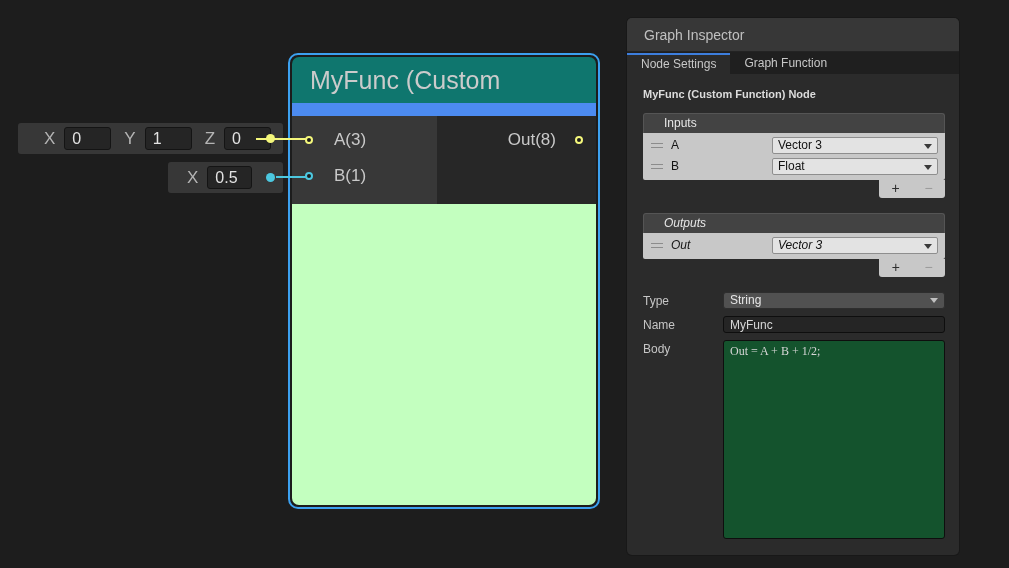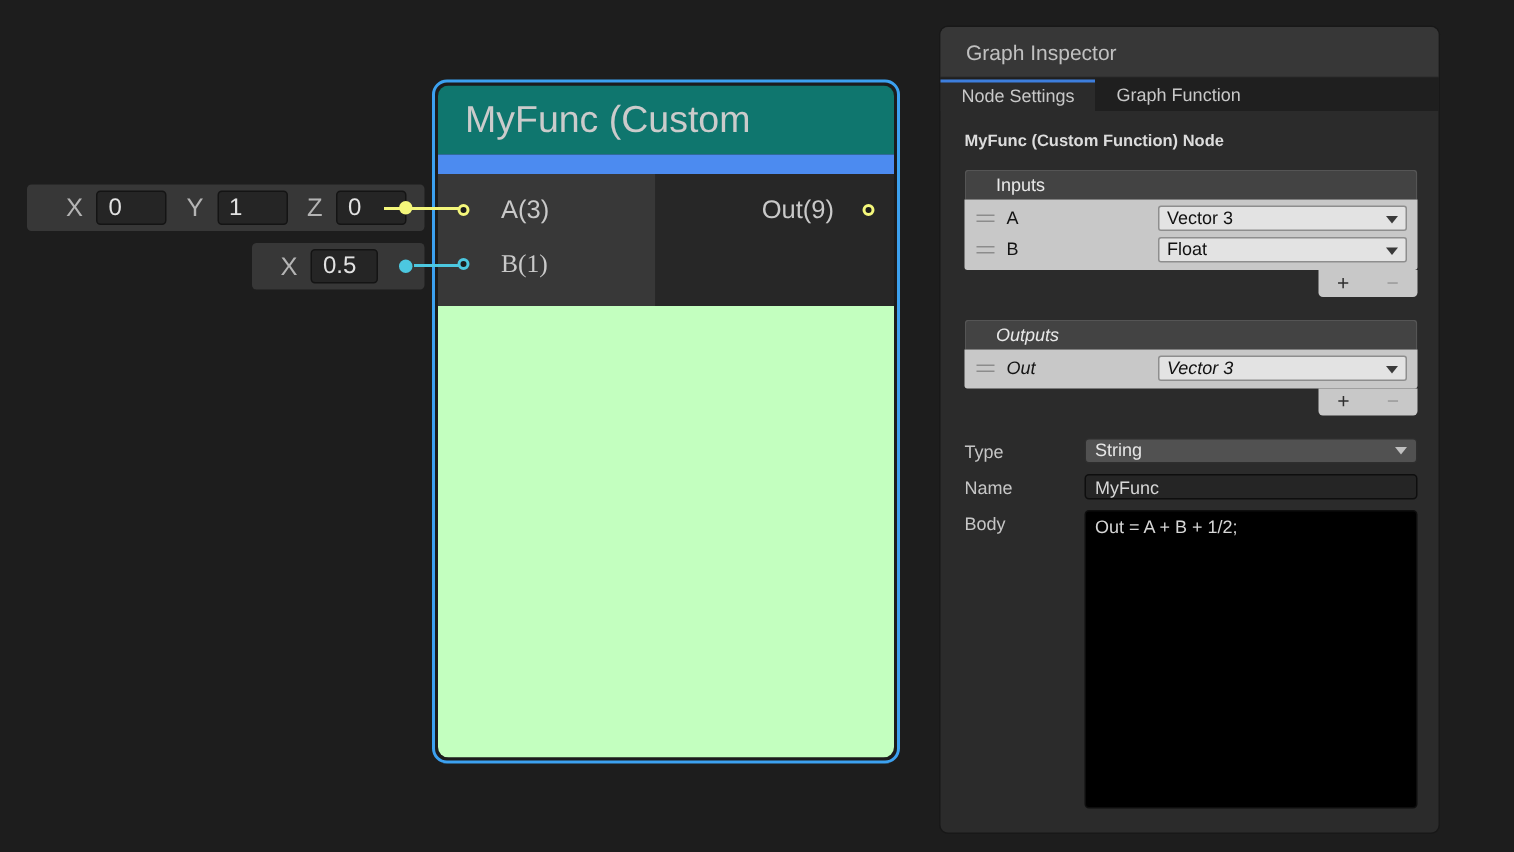--- a/index.html
+++ b/index.html
@@ -48,21 +48,21 @@
   .foot-btn { flex:1; text-align:center; font-size:14px; line-height:17px; }
   .foot-add { color:#2e2e2e; }
   .foot-remove { color:#9a9a9a; }
 
   .field-rows { margin-top:15px; }
   .field-row { display:flex; margin-bottom:7px; }
   .field-label { width:80px; flex:none; font-size:12px; color:#c6c6c6; padding-top:2px; }
   .dk-select { position:relative; flex:1; height:17px; background:#515151; border:1px solid #2e2e2e; border-radius:3px; font-size:12px; color:#e6e6e6; line-height:15px; padding-left:6px; }
   .dk-arrow { position:absolute; right:6px; top:5px; width:0; height:0; border-left:4px solid transparent; border-right:4px solid transparent; border-top:5px solid #c0c0c0; }
   .dk-input { flex:1; height:17px; background:#252525; border:1px solid #0e0e0e; border-radius:3px; font-size:12px; color:#d6d6d6; padding-left:6px; outline:none; font-family:"Liberation Sans",sans-serif; }
-  .dk-textarea { flex:1; height:199px; background:#000000; border:1px solid #0e0e0e; border-radius:3px; font-size:12px; color:#d6d6d6; padding:3px 6px; outline:none; resize:none; font-family:Liberation Sans, sans-serif; }
+  .dk-textarea { flex:1; height:199px; background:#14532d; border:1px solid #0e0e0e; border-radius:3px; font-size:12px; color:#d6d6d6; padding:3px 6px; outline:none; resize:none; font-family:Liberation Serif, serif; }
 </style>
 </head>
 <body>
 
 <div class="abs port-widget" style="left:18px; top:123px; width:265px; padding-left:26px;">
   <span class="pw-label">X</span>
   <input class="pw-field" style="width: 47px; margin-left: 9px;" value="0">
   <span class="pw-label" style="margin-left:13px;">Y</span>
   <input class="pw-field" style="width: 47px; margin-left: 9px;" value="1">
   <span class="pw-label" style="margin-left:13px;">Z</span>
@@ -81,24 +81,24 @@
 
 <div class="abs node-outer">
   <div class="node-inner">
     <div class="node-title">MyFunc (Custom Function)</div>
     <div class="node-accent"></div>
     <div class="node-ports">
       <div class="ports-left">
         <span class="port-circle" style="left:13px; top:20px; border:2.5px solid #f4f77b;"></span>
         <span class="port-label" style="left:42px; top:14px;">A(3)</span>
         <span class="port-circle" style="left:13px; top:56px; border:2.5px solid #4cc8e0;"></span>
-        <span class="port-label" style="left:42px; top:50px;font-family:Liberation Serif, serif;">B(1)</span>
+        <span class="port-label" style="left:42px; top:50px;">B(1)</span>
       </div>
       <div class="ports-right">
-        <span class="port-label" style="right:40px; top:14px;">Out(9)</span>
+        <span class="port-label" style="right:40px; top:14px;">Out(8)</span>
         <span class="port-circle" style="right:13px; top:20px; border:2.5px solid #f4f77b;"></span>
       </div>
     </div>
     <div class="node-preview"></div>
   </div>
 </div>
 
 <div class="abs panel">
   <div class="panel-header">Graph Inspector</div>
 

